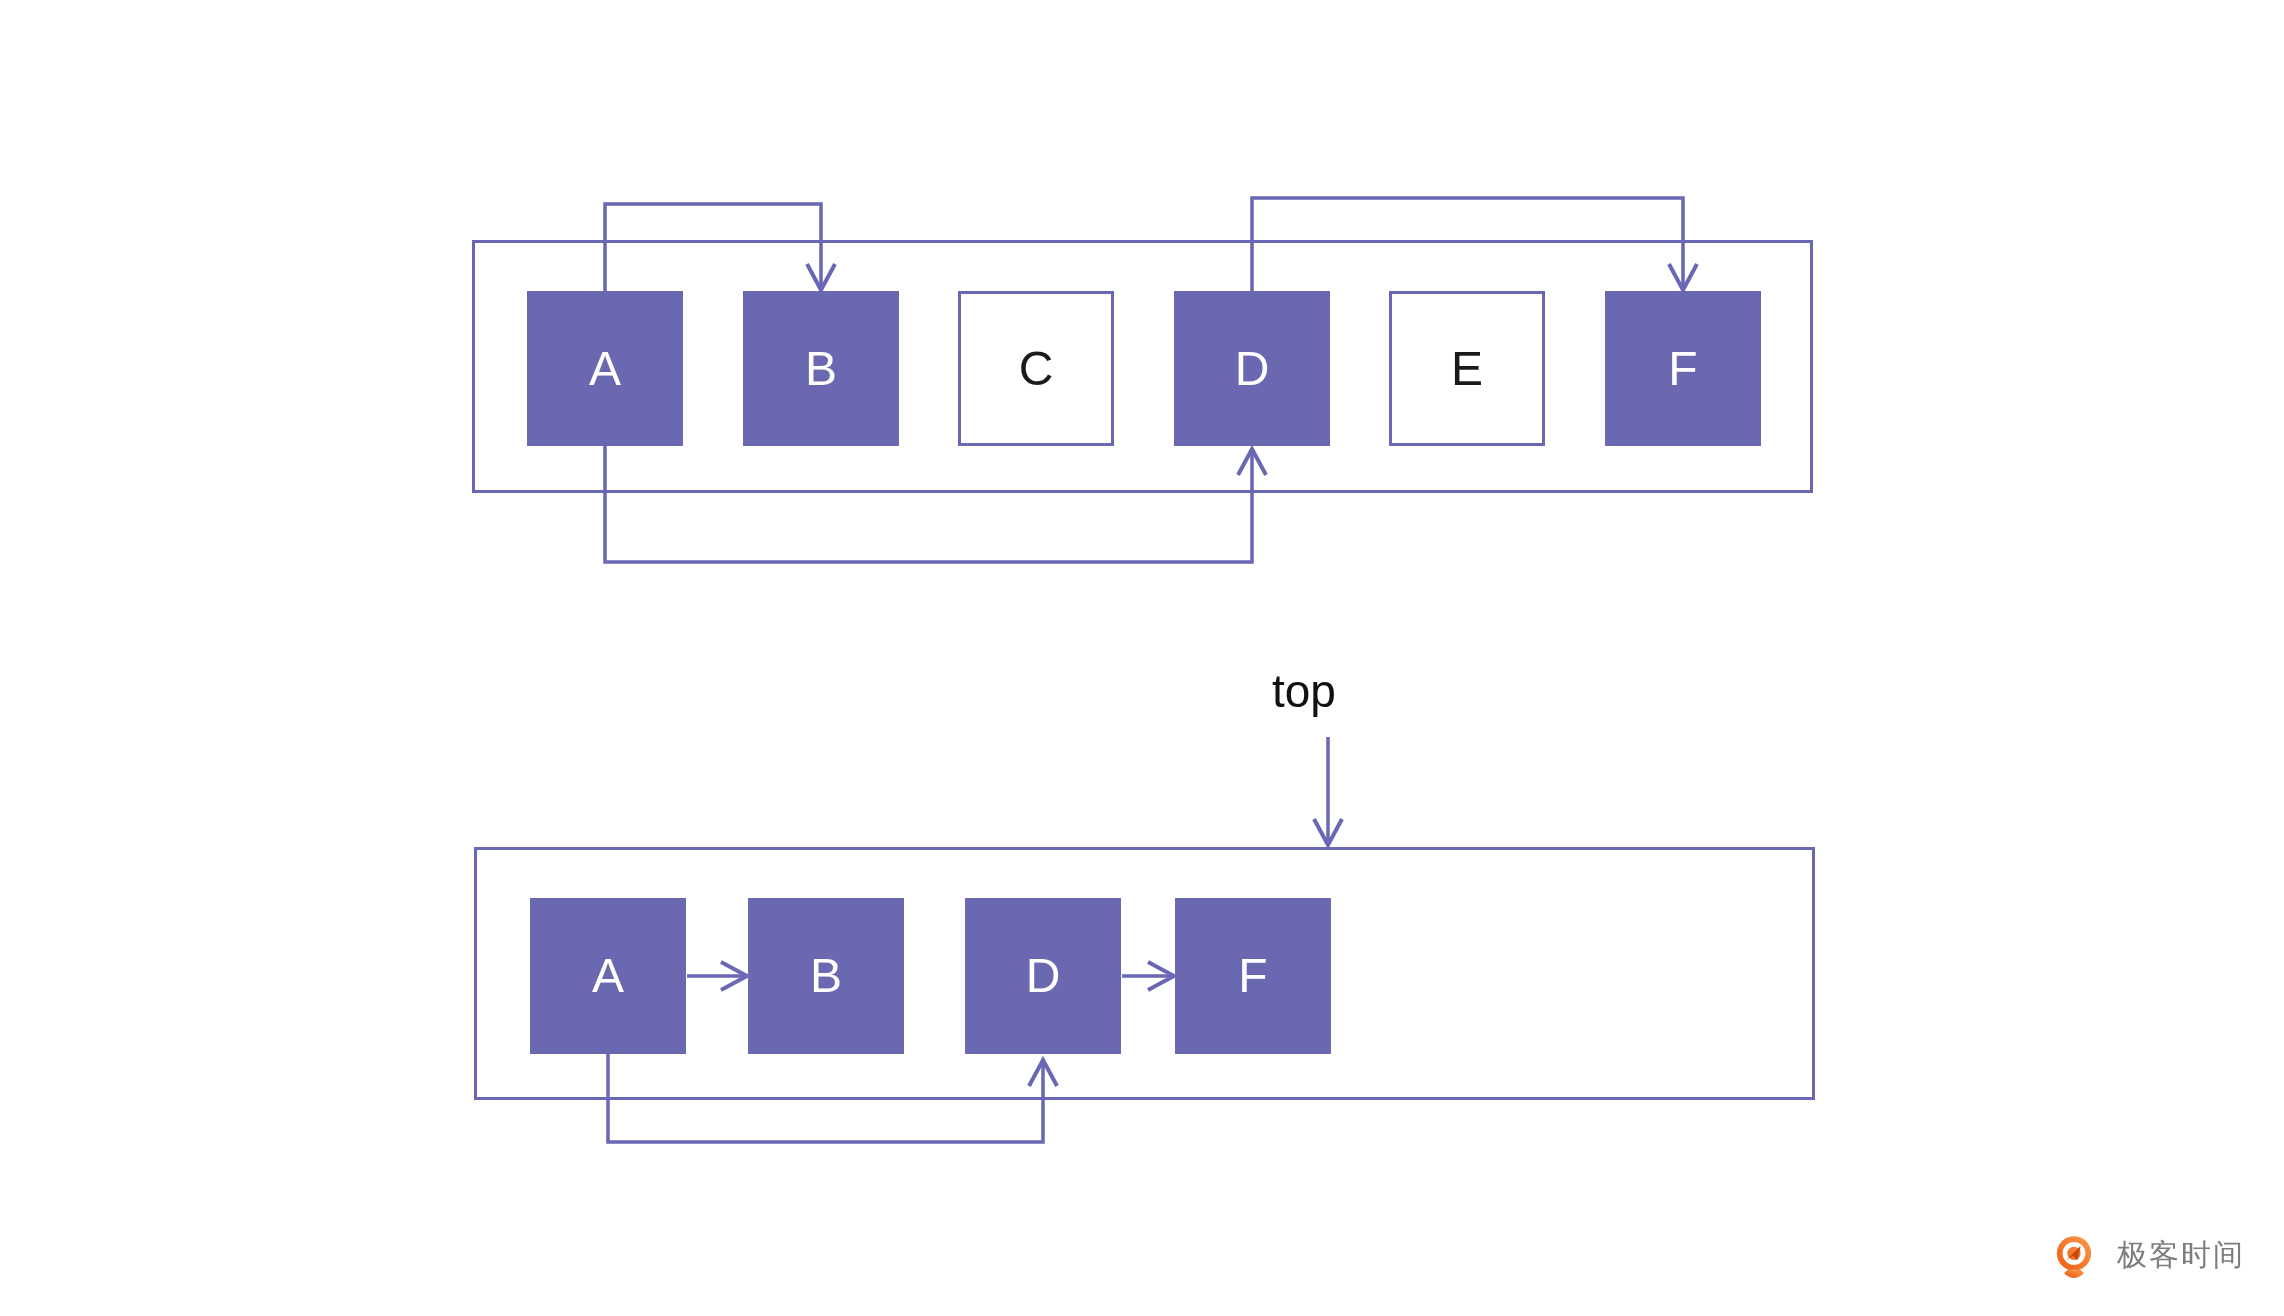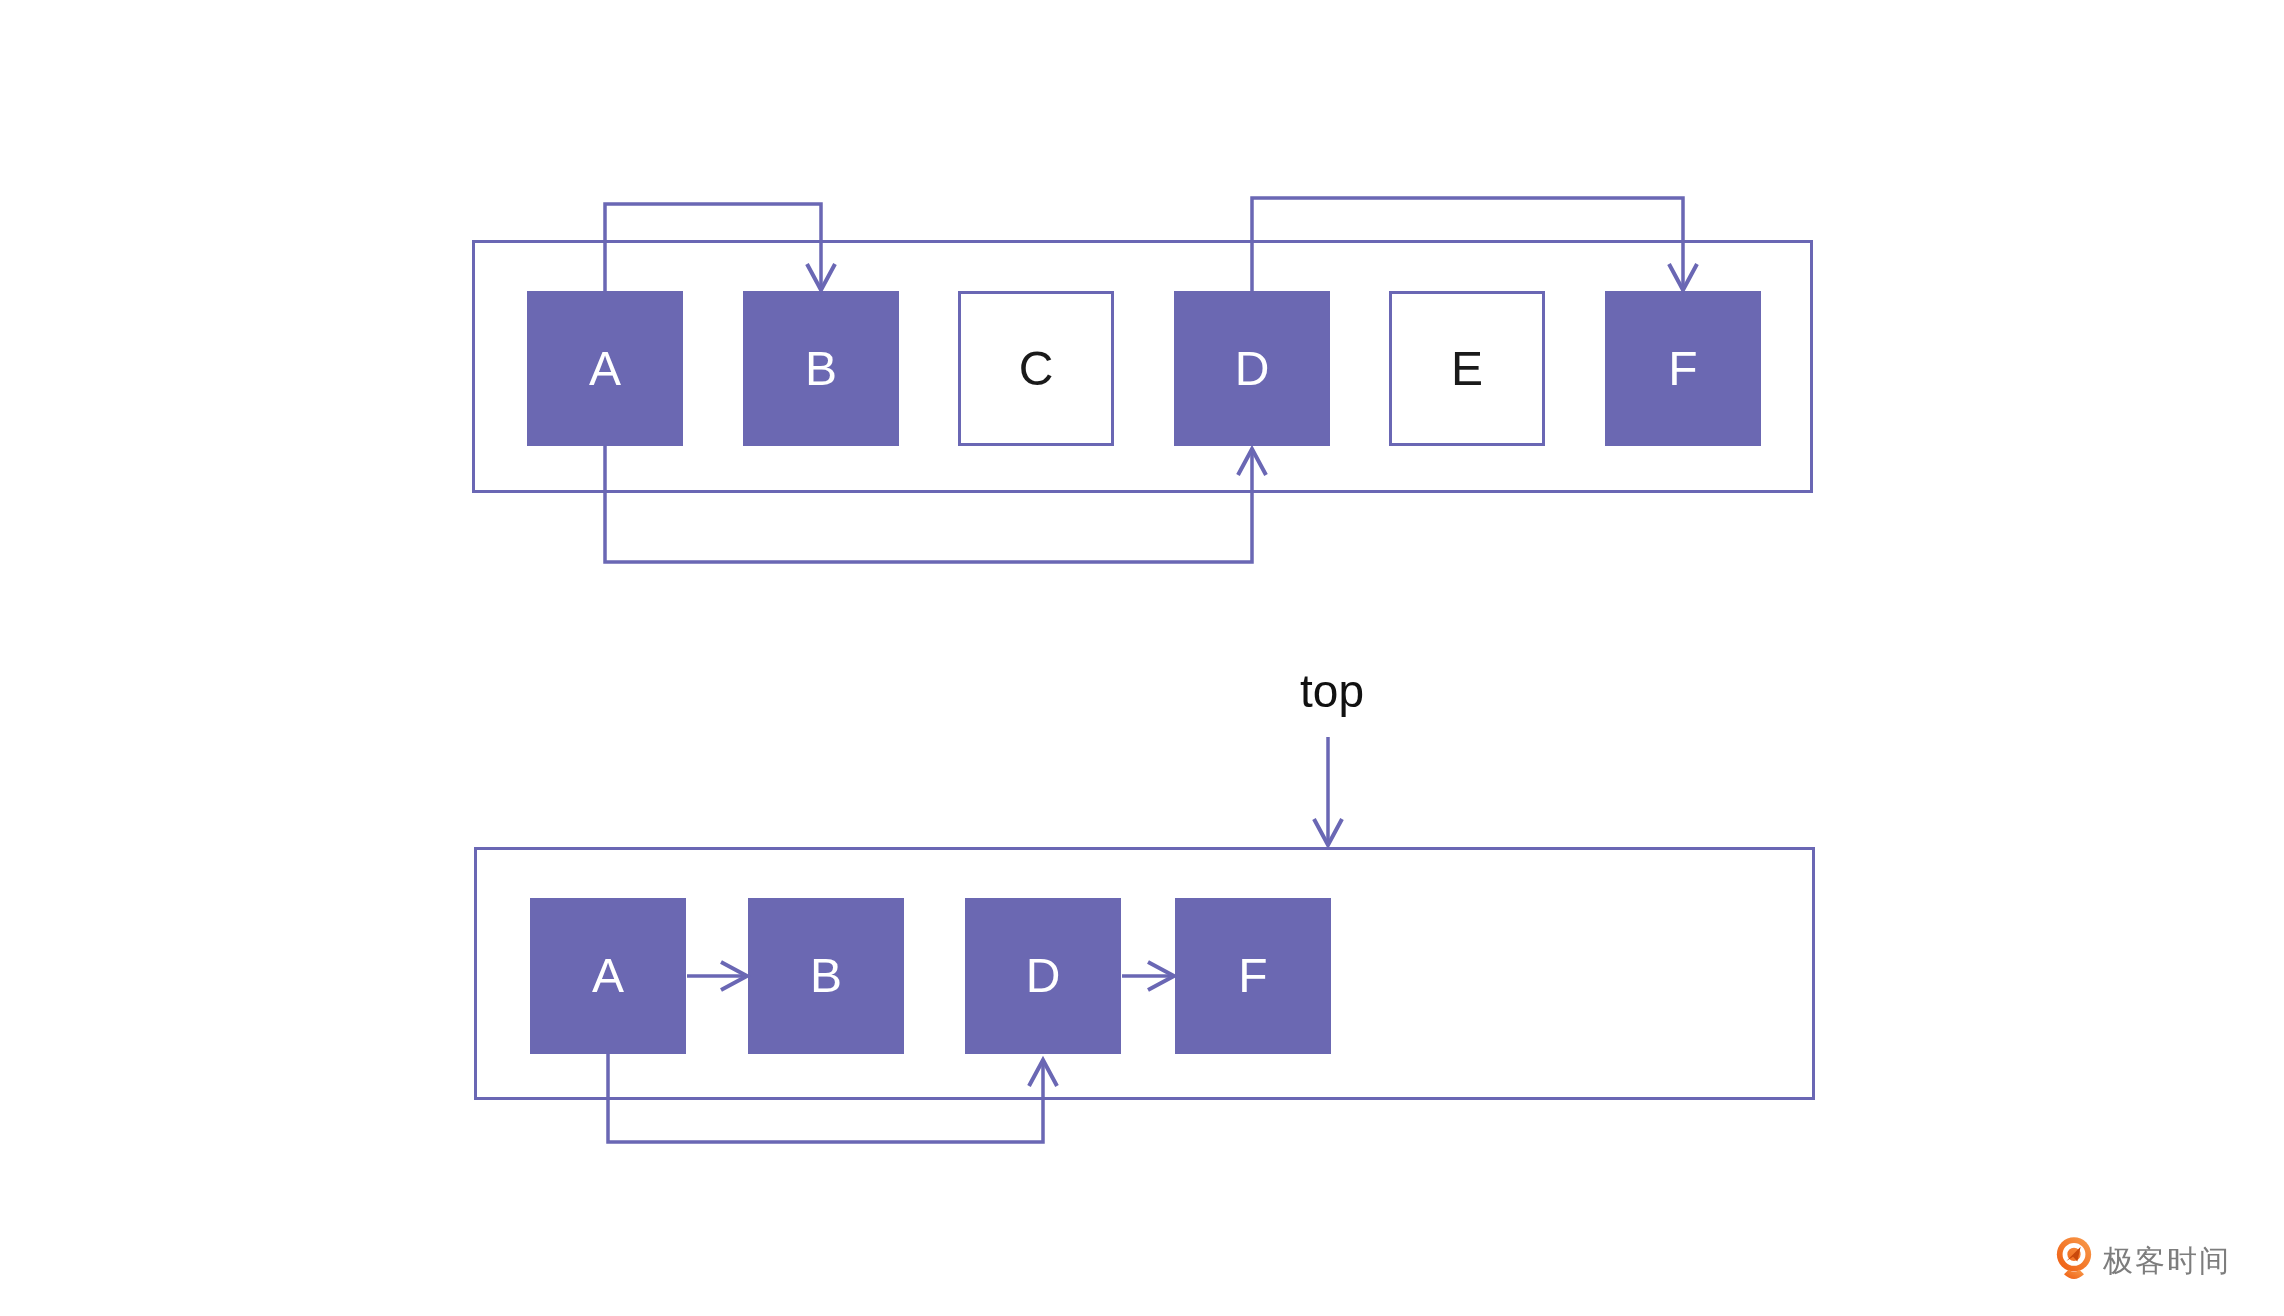--- a/index.html
+++ b/index.html
@@ -44,29 +44,29 @@
     fill:none;
     stroke:var(--line);
     stroke-width:3.5;
     stroke-linejoin:miter;
     stroke-linecap:butt;
   }
   svg.connectors path.head{stroke-width:4;}
   .top-label{
     position:absolute;
     left:1272px;top:668px;width:120px;
-    text-align:center;
+    text-align:left;
     font-size:46px;line-height:1;
     color:var(--top-label);
     z-index:2;
   }
   .logo{
     position:absolute;
     left:2054px;top:1235px;height:52px;
-    display:flex;align-items:center;gap:9px;
+    display:flex;gap:23px;
     z-index:2;
   }
   .logo-text{
     font-size:30px;
     letter-spacing:2px;
     color:var(--logo-text);
     white-space:nowrap;
   }
   #pinGrad stop.g1{stop-color:var(--logo-orange-light);}
   #pinGrad stop.g2{stop-color:var(--logo-orange);}

